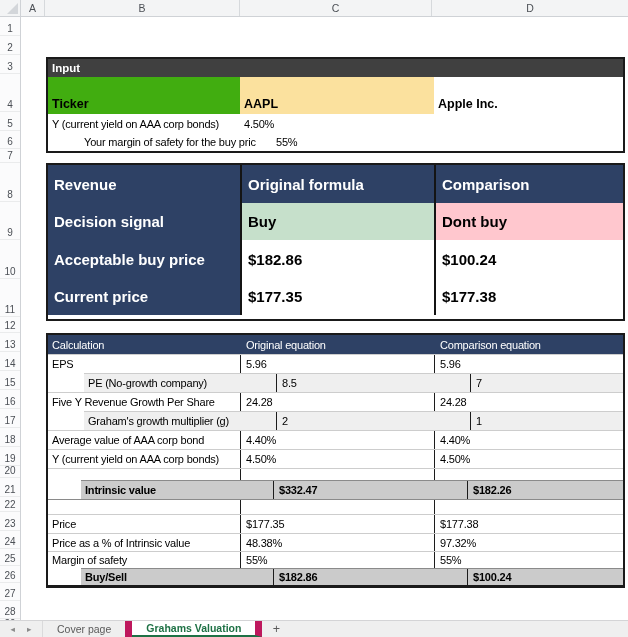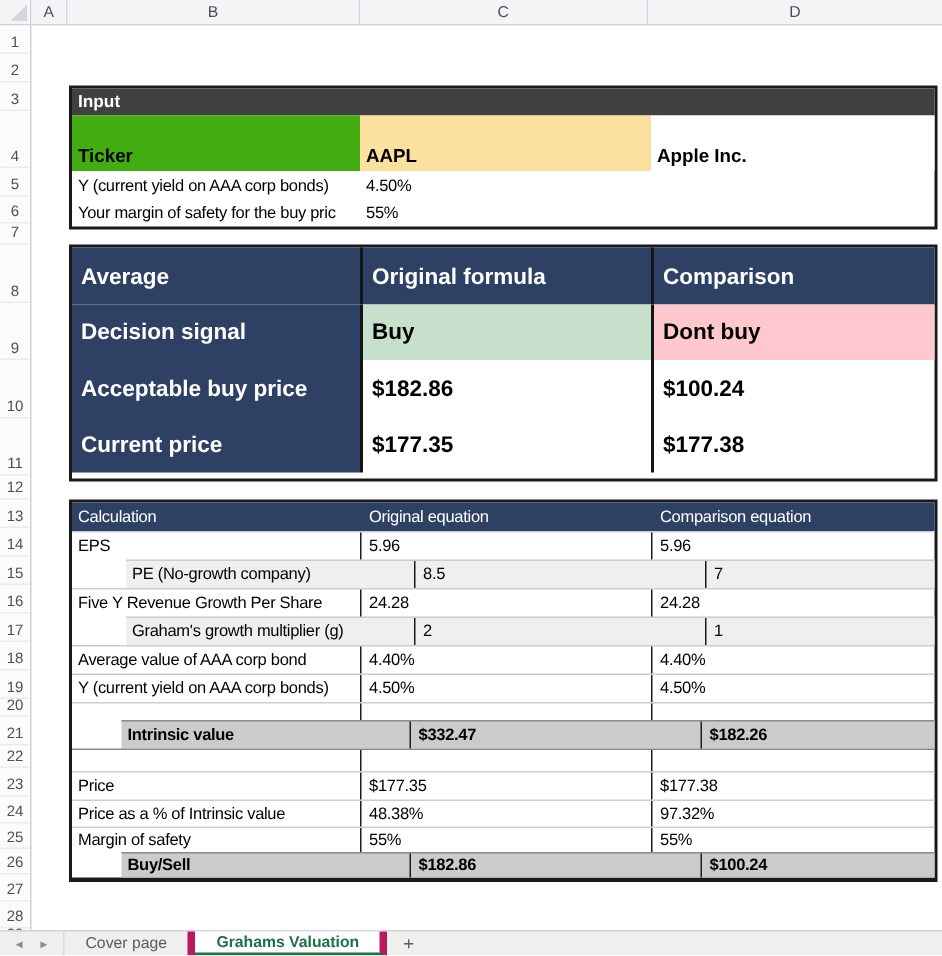--- a/index.html
+++ b/index.html
@@ -31,21 +31,21 @@
   
   .tbl-input { top:57px; height:96px; }
   .in-title { height:18px; background:#404040; color:#fff; font-size:11.5px; font-weight:600;
               display:flex; align-items:center; padding-left:4px; }
   .in-ticker { height:37px; display:flex; }
   .in-ticker .cell { display:flex; align-items:flex-end; padding:0 0 3px 4px; font-weight:700; font-size:12.5px; }
   .in-ticker .ib { width:192px; background:#41ad10; }
   .in-ticker .ic { width:194px; background:#fbe19e; }
   .in-ticker .id { flex:1; background:#fff; }
   .in-row { height:19px; display:flex; align-items:center; font-size:11px; letter-spacing:-0.2px; }
-  .in-row.last { height:18px; }
+  .in-row.last { height:18px;padding-left:32px; }
   .in-row .lbl { width:192px; padding-left:4px; white-space:nowrap; overflow:hidden; }
   .in-row .val { flex:1; padding-left:4px; }
 
   
   .tbl-output { top:163px; height:158px; font-size:15px; font-weight:700; }
   .orow { display:flex; }
   .oh38 { height:38px; } .oh37 { height:37px; }
   .orow .ob { width:192px; background:#2e4165; color:#fff; display:flex; align-items:center; padding-left:6px; }
   .orow .oc { width:194px; border-left:2px solid #141414; display:flex; align-items:center; padding-left:6px; }
   .orow .od { flex:1; border-left:2px solid #141414; display:flex; align-items:center; padding-left:6px; }
@@ -65,21 +65,21 @@
   .crow.summary { background:#cbcbcb; font-weight:700; border-top:1px solid #8a8a8a;margin-left:33px; }
   .crow.summary + .crow { border-top:1px solid #8a8a8a; }
   .ch19 { height:19px; } .ch18 { height:18px; } .ch17 { height:17px; } .ch15 { height:15px; } .ch12 { height:12px; }
 
   
   .tabbar { position:absolute; left:0; top:620px; width:628px; height:17px; background:#efefef;
             border-top:1px solid #d4d4d6; display:flex; align-items:stretch; font-size:10.5px; color:#5a5a5a; }
   .tab-nav { width:42px; display:flex; align-items:center; justify-content:center; gap:9px;
              color:#8b8b8b; font-size:7.5px; }
   .tab-nav span { cursor:default; }
-  .tab { padding:0 14px; display:flex; align-items:center; border-right:5px solid #be185d; }
+  .tab { padding:0 14px; display:flex; align-items:center; border-right:7px solid #be185d; }
   .tab.first { border-left:1px solid #dadadb; }
   .tab.active { background:#fff; color:#1e7145; font-weight:700; border-bottom:2px solid #1e7145; }
   .addtab { width:28px; display:flex; align-items:center; justify-content:center; font-size:12.5px; color:#5a5a5a; }
 </style>
 </head>
 <body>
 
 <div class="sheet">
 
   <div class="corner">
@@ -137,21 +137,21 @@
       <div class="val">4.50%</div>
     </div>
     <div class="in-row last">
       <div class="lbl">Your margin of safety for the buy pric</div>
       <div class="val">55%</div>
     </div>
   </div>
 
   <div class="tbl tbl-output">
     <div class="orow ohdr oh38">
-      <div class="ob">Average</div>
+      <div class="ob">Revenue</div>
       <div class="oc">Original formula</div>
       <div class="od">Comparison</div>
     </div>
     <div class="orow oh37">
       <div class="ob">Decision signal</div>
       <div class="oc bg-buy">Buy</div>
       <div class="od bg-dontbuy">Dont buy</div>
     </div>
     <div class="orow oh38">
       <div class="ob">Acceptable buy price</div>

